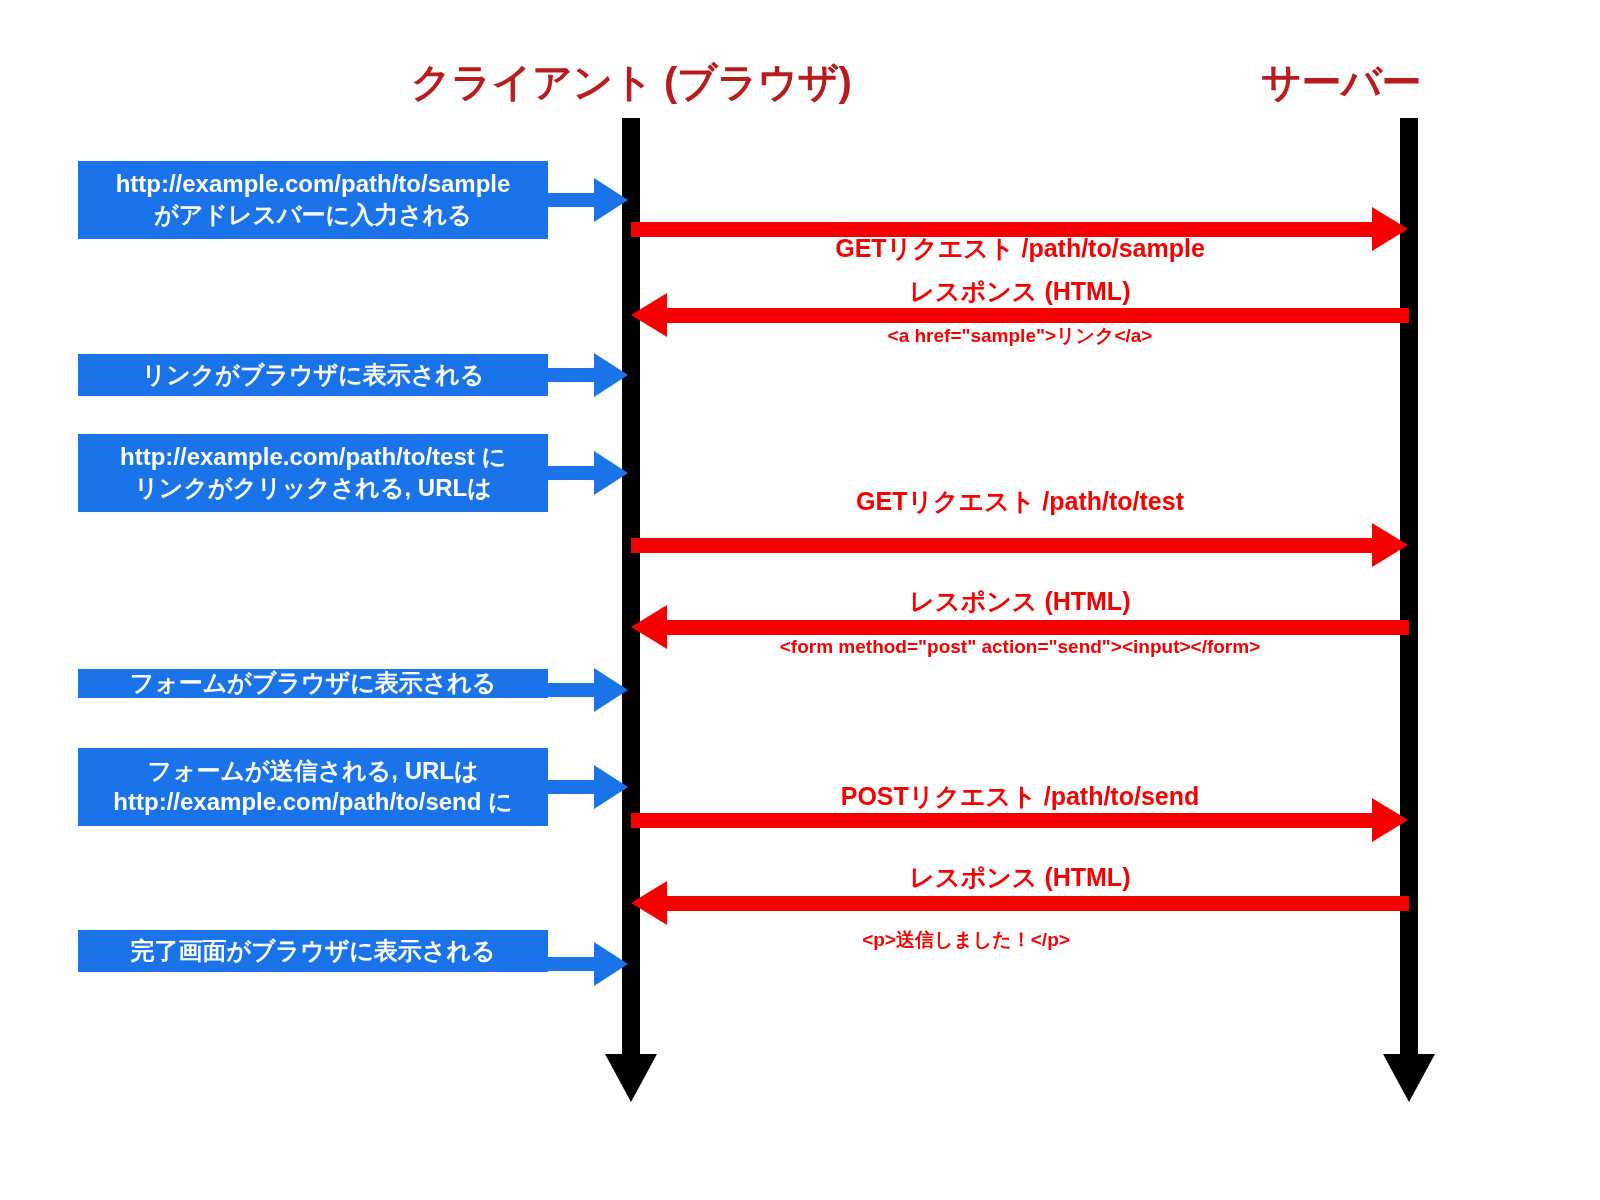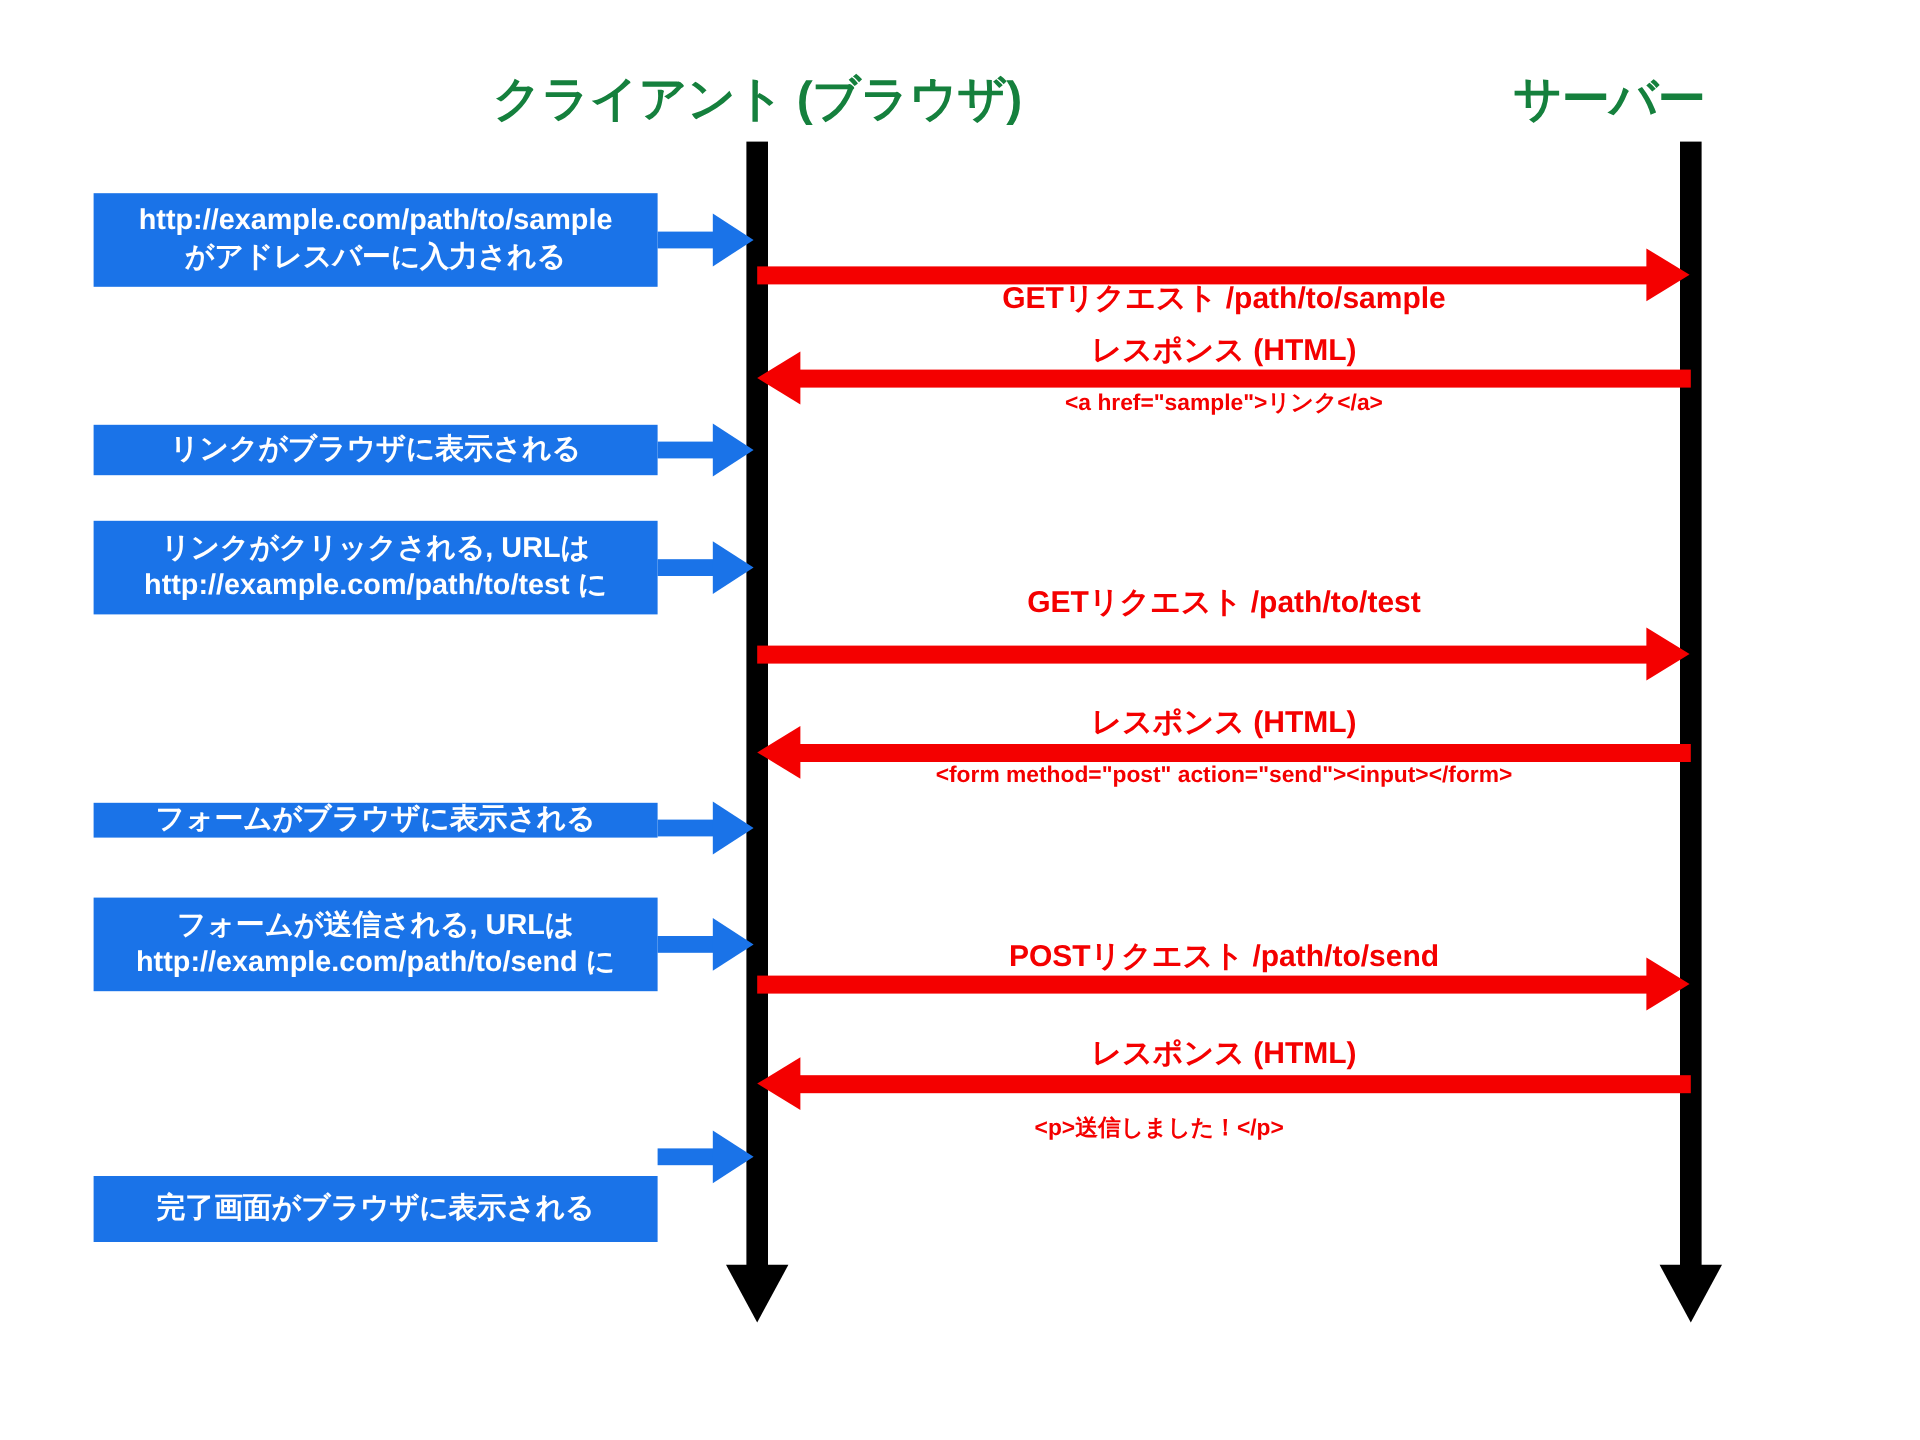--- a/index.html
+++ b/index.html
@@ -8,21 +8,21 @@
     background: #ffffff;
     font-family: "Liberation Sans", "DejaVu Sans", sans-serif;
     overflow: hidden;
   }
   #diagram { position: relative; width: 1600px; height: 1200px; }
 
   
   .actor-label {
     position: absolute;
     font-weight: bold;
-    color: #15803d;
+    color: #b91c1c;
     white-space: nowrap;
     text-align: left;
     letter-spacing: -0.5px;
   }
   #actor-client-label { left: 631px; top: 55px; transform: translateX(-50%); font-size: 40px; }
   #actor-server-label { left: 1341px; top: 55px; transform: translateX(-50%); font-size: 40px; }
 
   
   .lifeline-shaft {
     position: absolute;
@@ -145,22 +145,22 @@
   <div class="red-head-left" style="left:631px; top:293px;"></div>
   <div class="msg-snippet" style="left:1020px; top:323px;">&lt;a href="sample"&gt;リンク&lt;/a&gt;</div>
 
   <div class="note" style="top:354px; height:42px;">
     <div class="note-line">リンクがブラウザに表示される</div>
   </div>
   <div class="blue-arrow-shaft" style="top:368px;"></div>
   <div class="blue-arrow-head" style="top:353px;"></div>
 
   <div class="note" style="top:434px; height:78px;">
+    <div class="note-line">http://example.com/path/to/test に</div>
     <div class="note-line">リンクがクリックされる, URLは</div>
-    <div class="note-line">http://example.com/path/to/test に</div>
   </div>
   <div class="blue-arrow-shaft" style="top:466px;"></div>
   <div class="blue-arrow-head" style="top:451px;"></div>
 
   <div class="msg-label" style="left:1020px; top:485px;">GETリクエスト /path/to/test</div>
   <div class="red-shaft" style="left:631px; top:538px; width:745px;"></div>
   <div class="red-head-right" style="left:1372px; top:523px;"></div>
 
   <div class="msg-label" style="left:1020px; top:585px;">レスポンス (HTML)</div>
   <div class="red-shaft" style="left:664px; top:620px; width:745px;"></div>
@@ -182,19 +182,19 @@
 
   <div class="msg-label" style="left:1020px; top:780px;">POSTリクエスト /path/to/send</div>
   <div class="red-shaft" style="left:631px; top:813px; width:745px;"></div>
   <div class="red-head-right" style="left:1372px; top:798px;"></div>
 
   <div class="msg-label" style="left:1020px; top:861px;">レスポンス (HTML)</div>
   <div class="red-shaft" style="left:664px; top:896px; width:745px;"></div>
   <div class="red-head-left" style="left:631px; top:881px;"></div>
   <div class="msg-snippet" style="left:966px; top:911px;margin-top:16px;">&lt;p&gt;送信しました！&lt;/p&gt;</div>
 
-  <div class="note" style="top:980px; height:55px;">
+  <div class="note" style="top:930px; height:42px;">
     <div class="note-line">完了画面がブラウザに表示される</div>
   </div>
   <div class="blue-arrow-shaft" style="top:957px;"></div>
   <div class="blue-arrow-head" style="top:942px;"></div>
 
 </div>
 
 </body></html>

